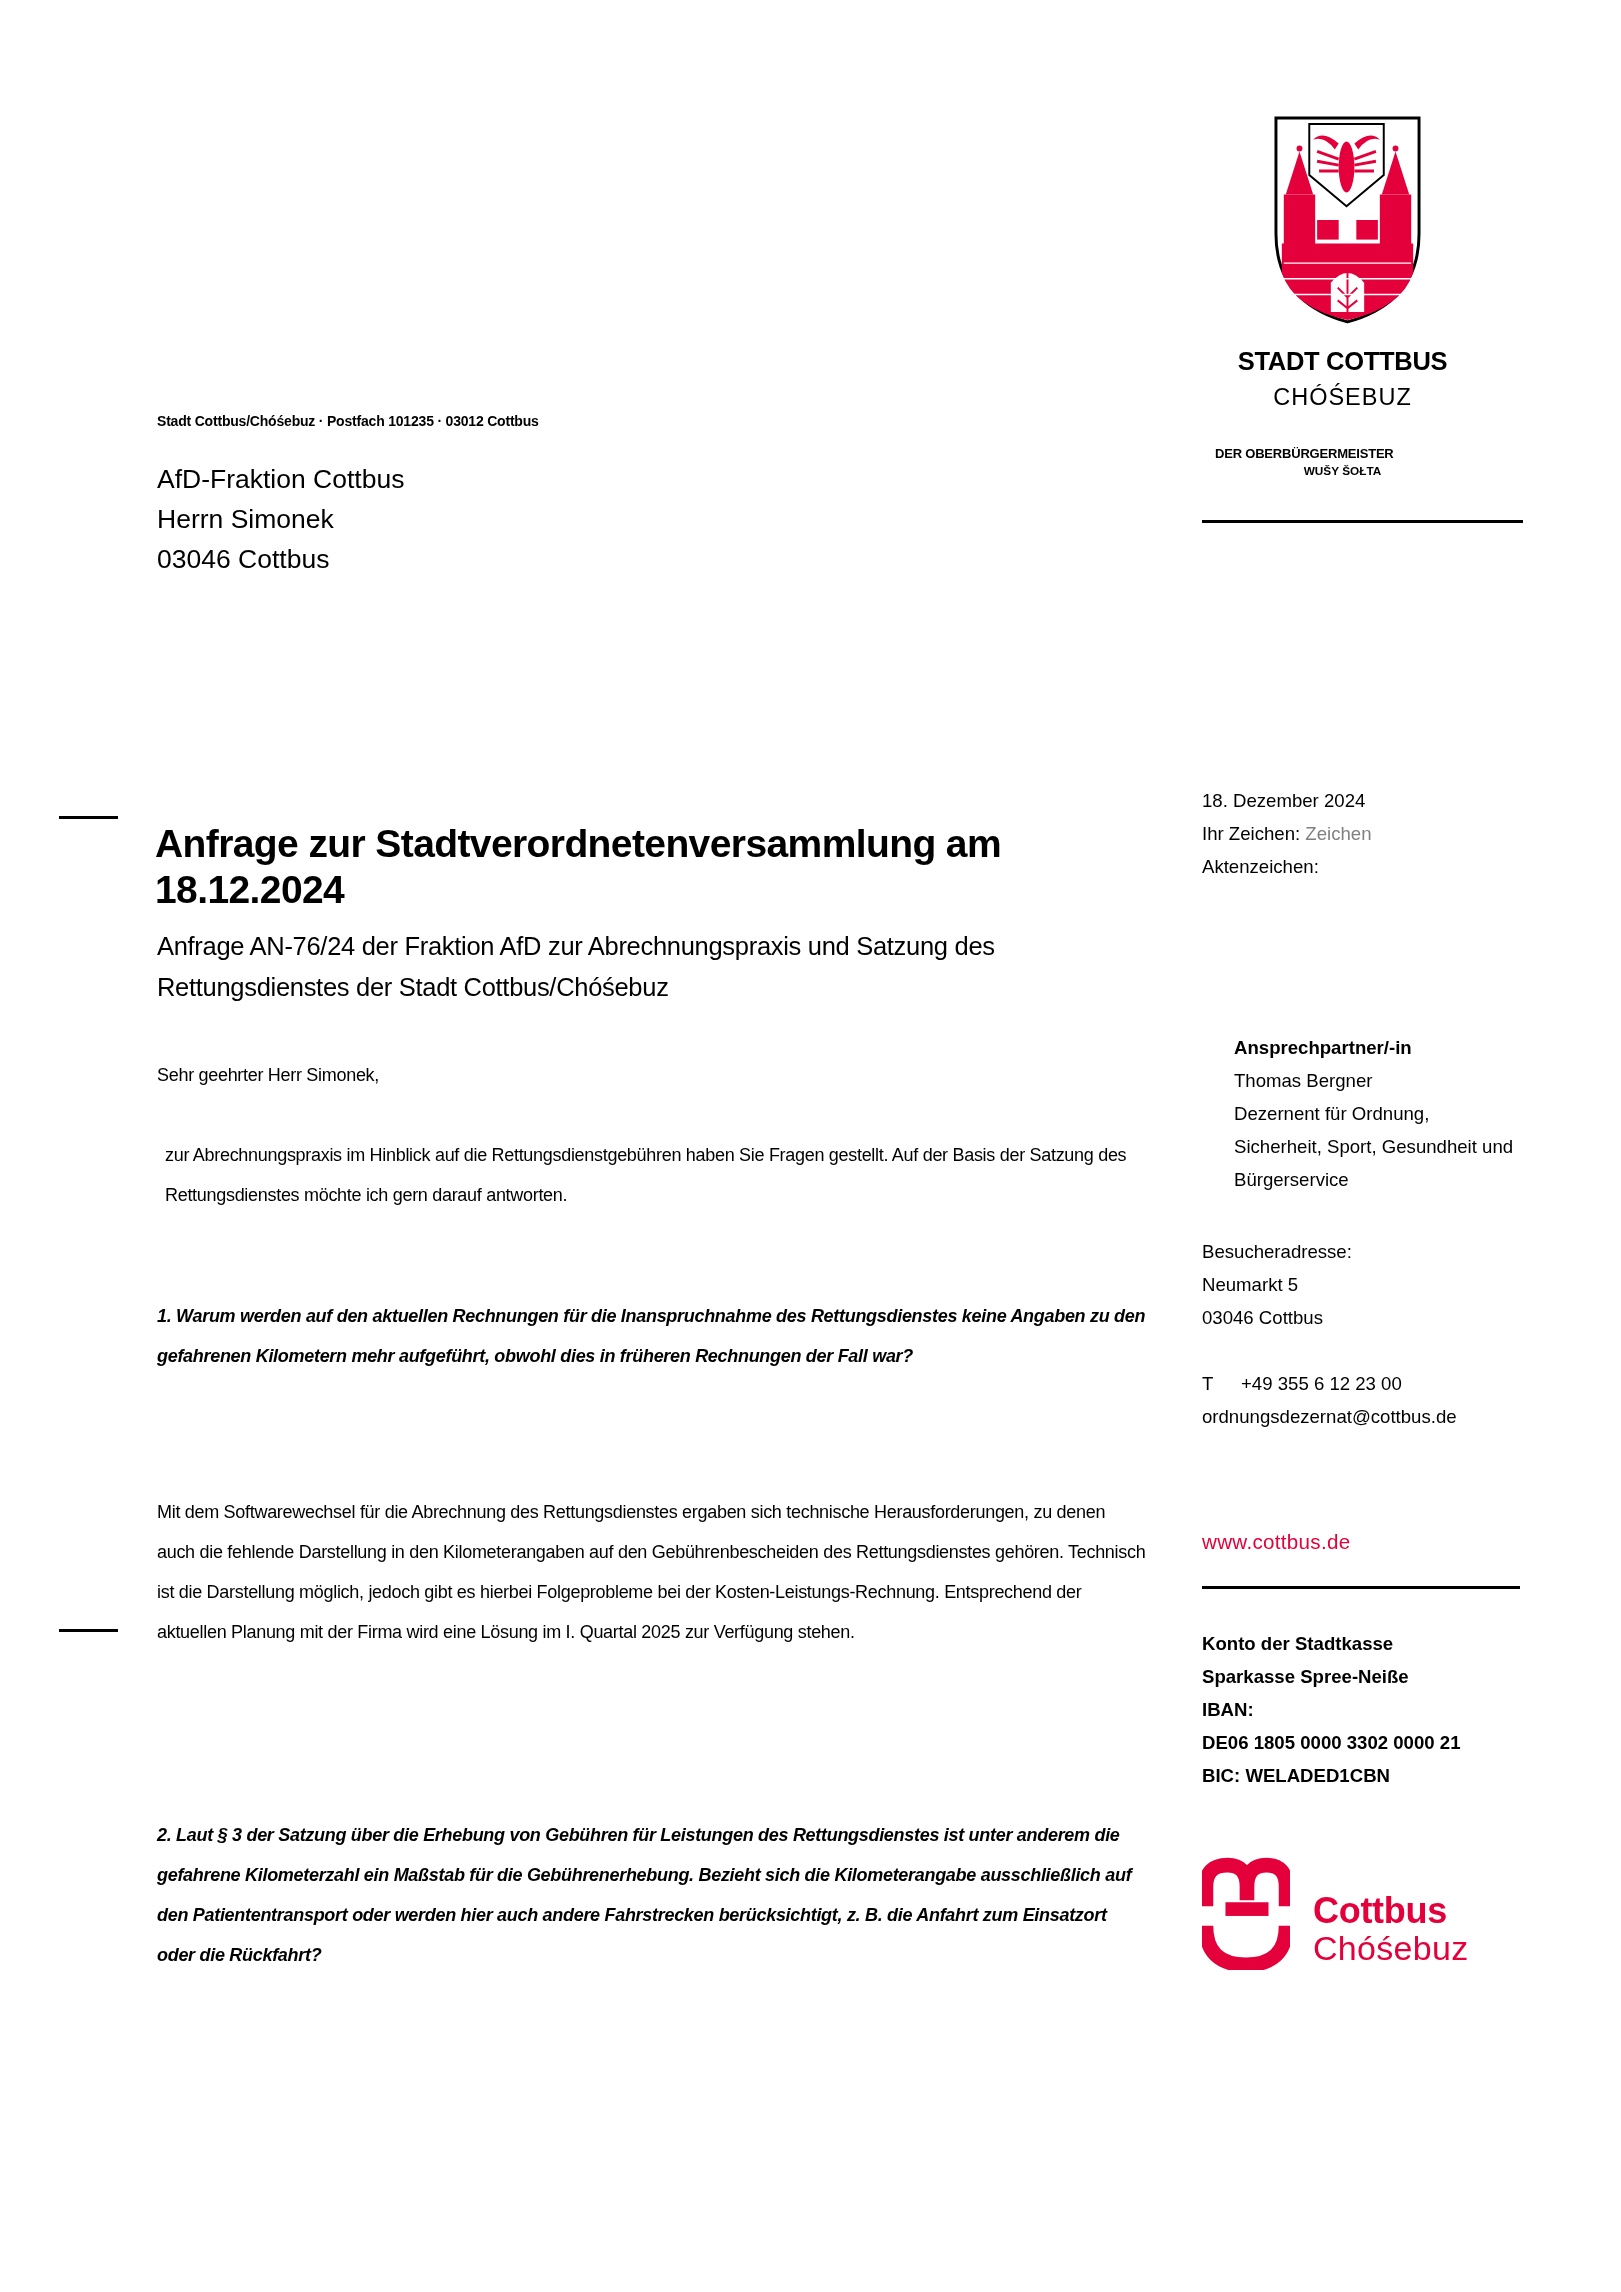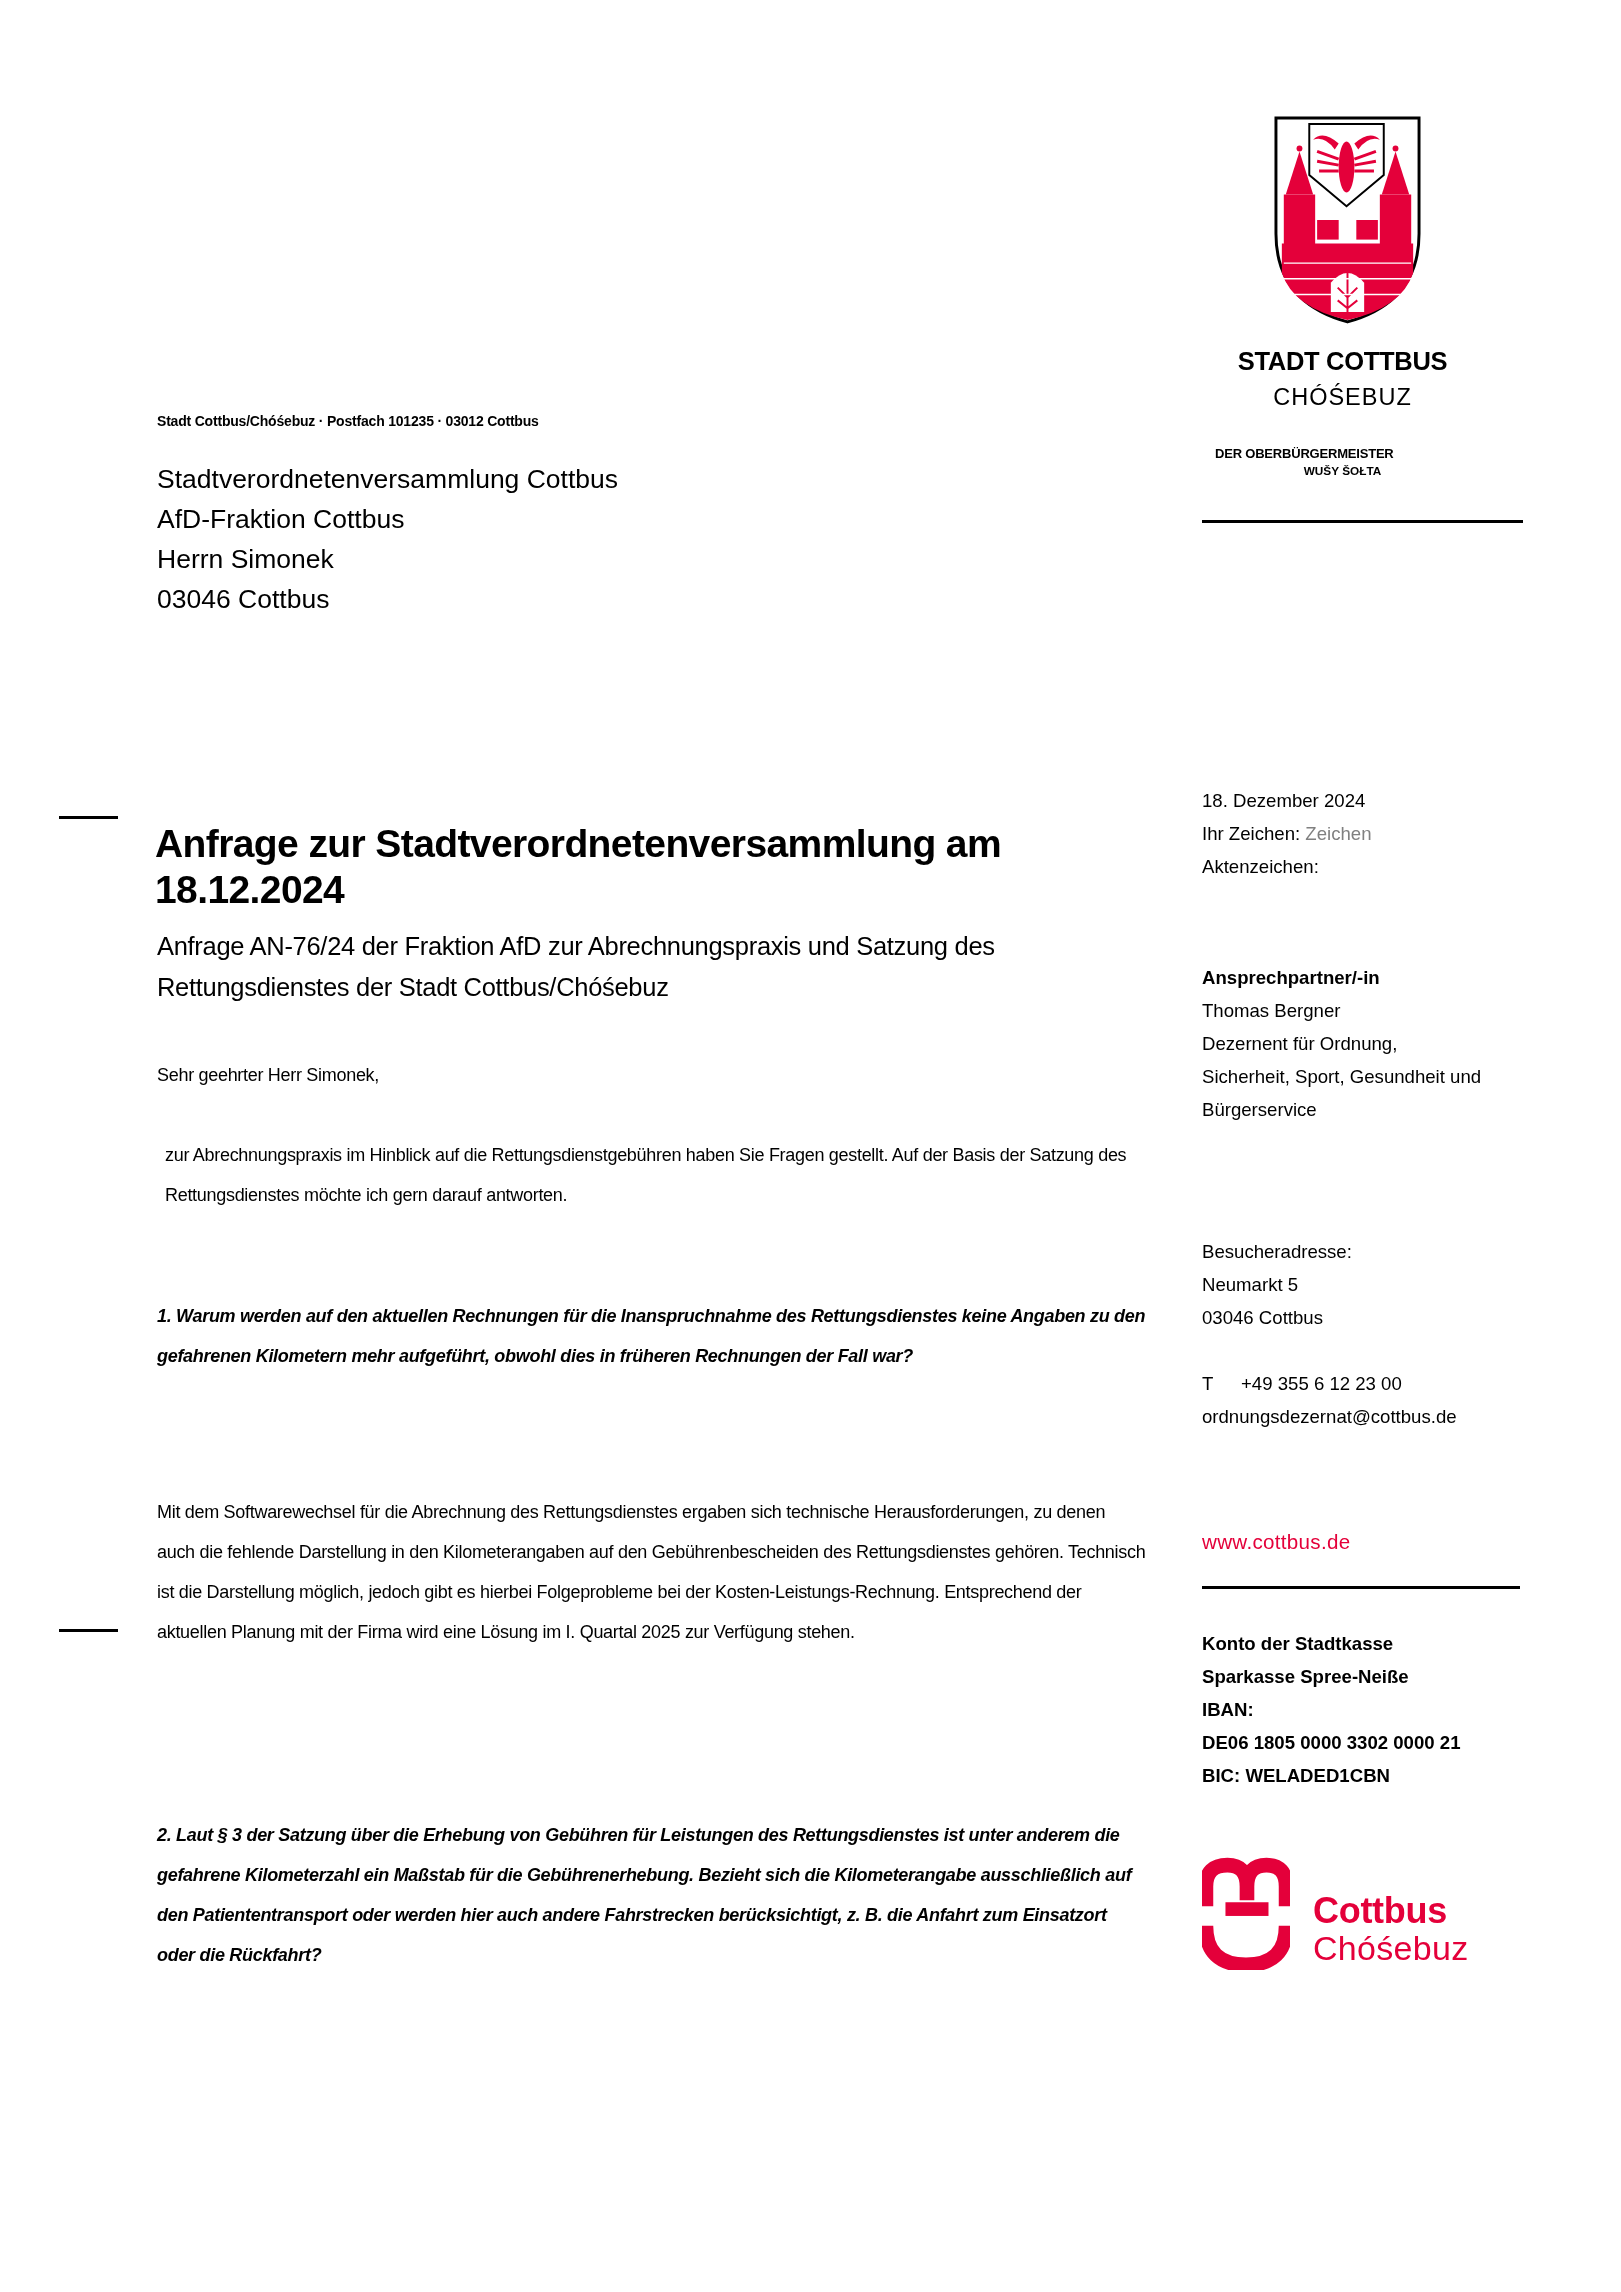--- a/index.html
+++ b/index.html
@@ -74,33 +74,32 @@
 
 <div class="abs city-name">STADT COTTBUS</div>
 <div class="abs city-sorb">CHÓŚEBUZ</div>
 <div class="abs mayor">DER OBERBÜRGERMEISTER</div>
 <div class="abs mayor-sorb">WUŠY ŠOŁTA</div>
 <div class="rule" style="top:520px; width:321px;"></div>
 
 <div class="abs sender">Stadt Cottbus/Chóśebuz · Postfach 101235 · 03012 Cottbus</div>
 
 <div class="abs recipient">
-  <div>Stadtverordnetenversammlung Cottbus</div>
   <div>AfD-Fraktion Cottbus</div>
   <div>Herrn Simonek</div>
   <div>03046 Cottbus</div>
 </div>
 
 <div class="abs right-col" style="top:784px;">
   <div>18. Dezember 2024</div>
   <div><span>Ihr Zeichen:</span> <span class="muted">Zeichen</span></div>
   <div>Aktenzeichen:</div>
 </div>
 
-<div class="abs right-col" style="top:961px;">
+<div class="abs right-col" style="top:1031px;margin-left:32px;">
   <div class="bold">Ansprechpartner/-in</div>
   <div>Thomas Bergner</div>
   <div>Dezernent für Ordnung,</div>
   <div>Sicherheit, Sport, Gesundheit und</div>
   <div>Bürgerservice</div>
 </div>
 
 <div class="abs right-col" style="top:1235px;">
   <div>Besucheradresse:</div>
   <div>Neumarkt 5</div>

